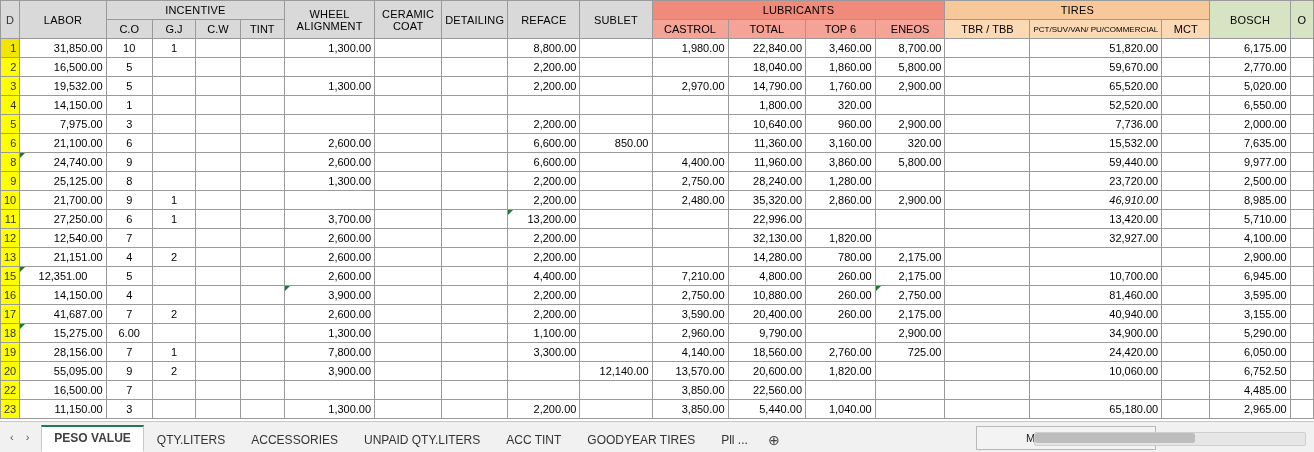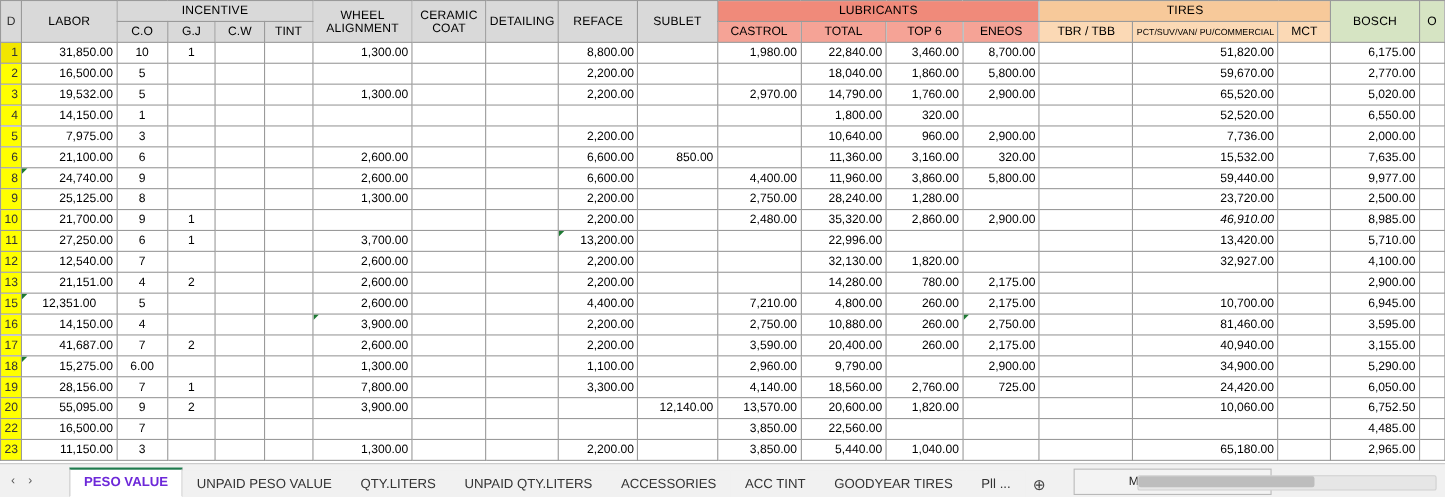--- a/index.html
+++ b/index.html
@@ -83,22 +83,22 @@
     border:1px solid transparent;
     color:#333;
     white-space:nowrap;
   }
   .tab.active{
     background:#ffffff;
     border:1px solid #c8c8c8;
     border-bottom:1px solid #ffffff;
     border-top:2px solid #1f7a4d;
     font-weight:bold;
-    color:#6d28d9;
-    height:24px;line-height:22px;margin-left:22px;
+    color:#404040;
+    height:24px;line-height:22px;
   }
   .addtab{
     width:26px;height:24px;
     display:flex;align-items:center;justify-content:center;
     color:#444;font-size:14px;
   }
   .taskbar-item{
     position:absolute;left:976px;bottom:2px;
     width:178px;height:22px;
     background:#f3f3f3;
@@ -595,24 +595,23 @@
       </tbody>
   </table>
 
   <div class="tabbar">
     <div class="navbtns">
       <span>‹</span>
       <span>›</span>
     </div>
     <div class="tabs" id="tabs">
         <div class="tab active">PESO VALUE</div>
-        <div class="tab">UNPAID PESO VALUE</div>
         <div class="tab">QTY.LITERS</div>
+        <div class="tab">ACCESSORIES</div>
         <div class="tab">UNPAID QTY.LITERS</div>
-        <div class="tab">ACCESSORIES</div>
         <div class="tab">ACC TINT</div>
         <div class="tab">GOODYEAR TIRES</div>
         <div class="tab">Pll  ...</div>
       </div>
     <div class="addtab">⊕</div>
   </div>
 
   <div class="taskbar-item">
     <span>Microsoft Teams</span>
   </div>

